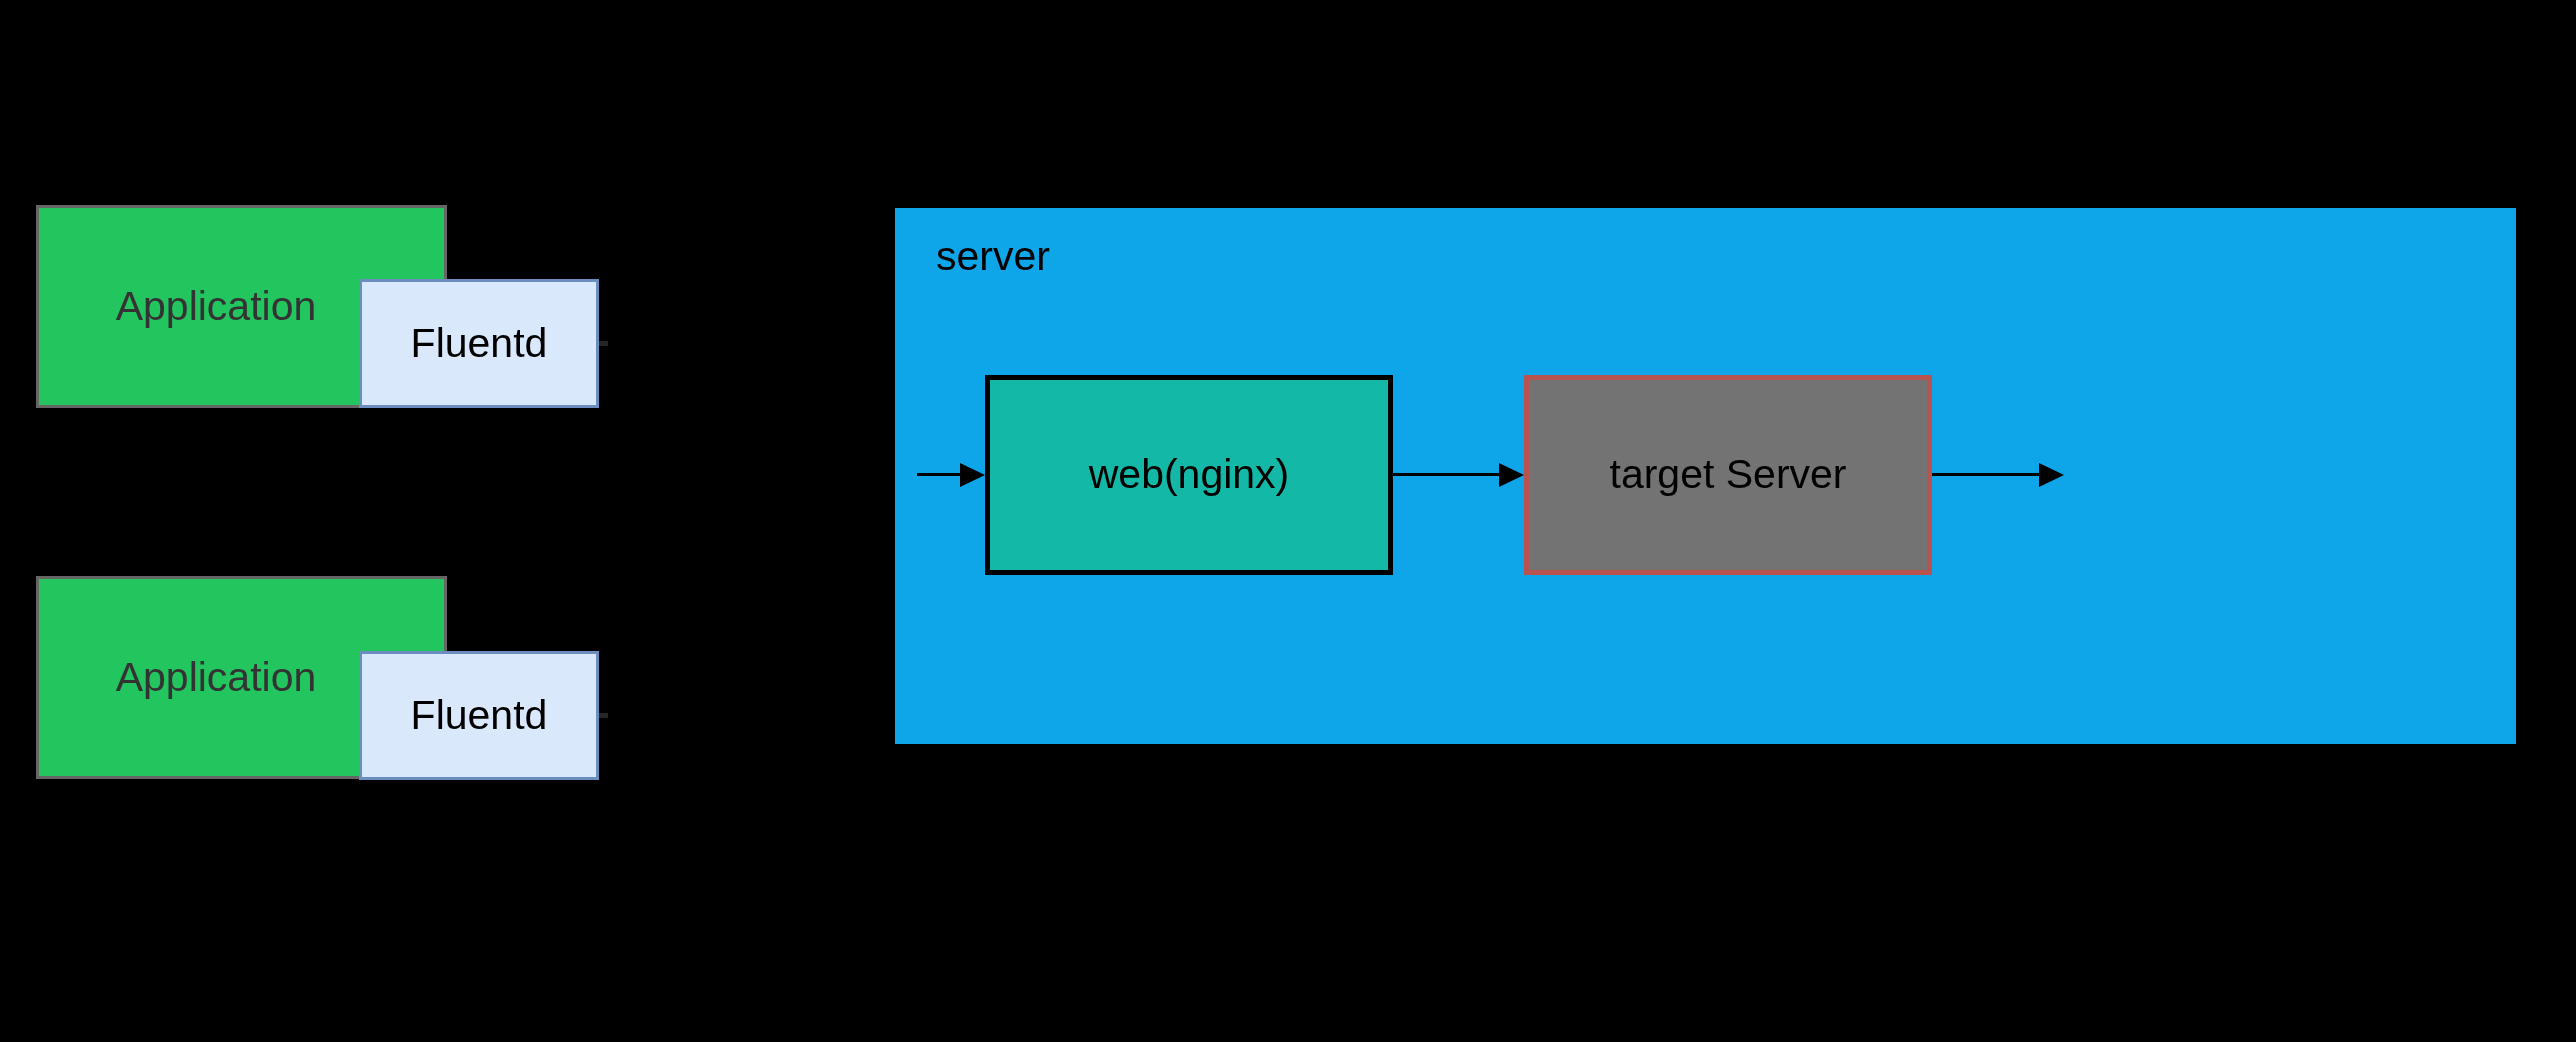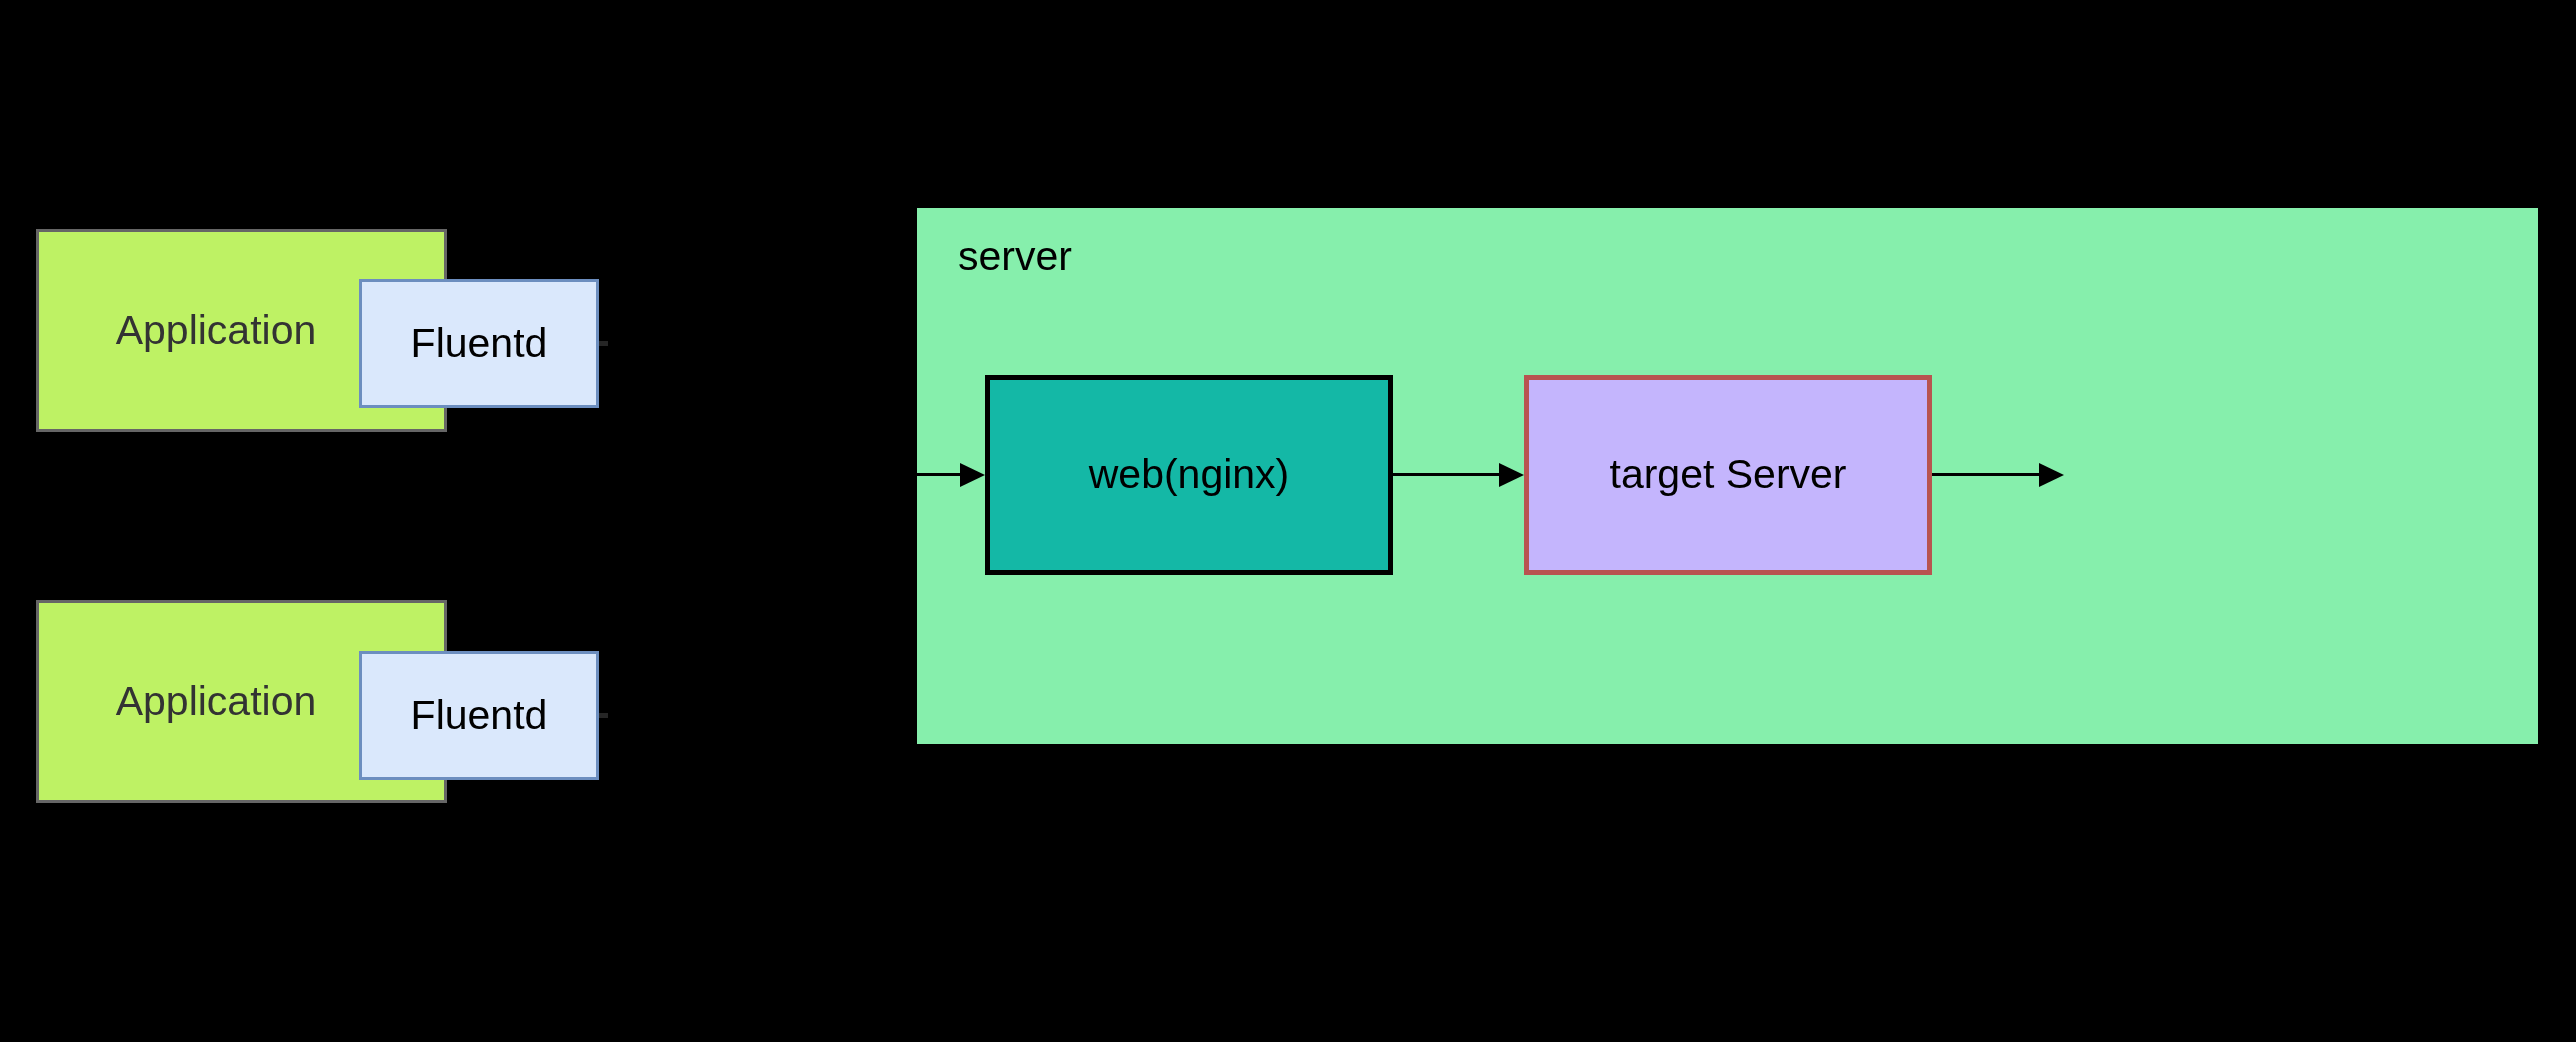--- a/index.html
+++ b/index.html
@@ -12,53 +12,53 @@
   }
   .node{
     position:absolute;
     box-sizing:border-box;
     display:flex;align-items:center;justify-content:center;
     font-size:41px;line-height:1.2;
     white-space:nowrap;
   }
   
   .app-node{
-    background:#bef264;border:3.4px solid #666666;color:#333333;
-    width:411px;height:203px;left:36px;margin-top:24px;
+    background:#22c55e;border:3.4px solid #666666;color:#333333;
+    width:411px;height:203px;left:36px;
   }
   #app1{top:205px;}
   #app2{top:576px;}
   .app-node .lbl{margin-right:51px;} 
   .fluentd-node{
     background:#dae8fc;border:3.4px solid #6c8ebf;color:#000000;
     width:240px;height:129px;left:359px;align-items:center;
   }
   #fluentd1{top:279px;}
   #fluentd2{top:651px;}
   .stub{
     position:absolute;left:599px;width:9.3px;height:5.1px;background:#262626;
   }
   #stub1{top:341px;}
   #stub2{top:713px;}
   
   .server-group{
     position:absolute;box-sizing:border-box;
-    left:914px;top:205px;width:1627px;height:542px;
-    background:#86efac;border:3.4px solid #000000;
+    left:892px;top:205px;width:1627px;height:542px;
+    background:#0ea5e9;border:3.4px solid #000000;
   }
   .server-group .group-label{
     position:absolute;left:41px;top:25.4px;
     font-size:41px;color:#000000;
   }
   .inner-node{
     top:375px;width:408px;height:200px;
     background:#14b8a6;border:5.1px solid #000000;color:#000000;
   }
   #web{left:985px;}
-  #target{left:1524px;background:#c4b5fd;border-color:#b85450;}
+  #target{left:1524px;background:#737373;border-color:#b85450;}
   #db{left:2065px;}
   
   .shaft{position:absolute;height:3.4px;top:473px;background:#000000;}
   #shaftA{left:917px;width:44px;}
   #shaftB{left:1393px;width:107px;}
   #shaftC{left:1932px;width:107px;}
   .head{
     position:absolute;top:463px;width:0;height:0;
     border-top:12px solid transparent;
     border-bottom:12px solid transparent;

